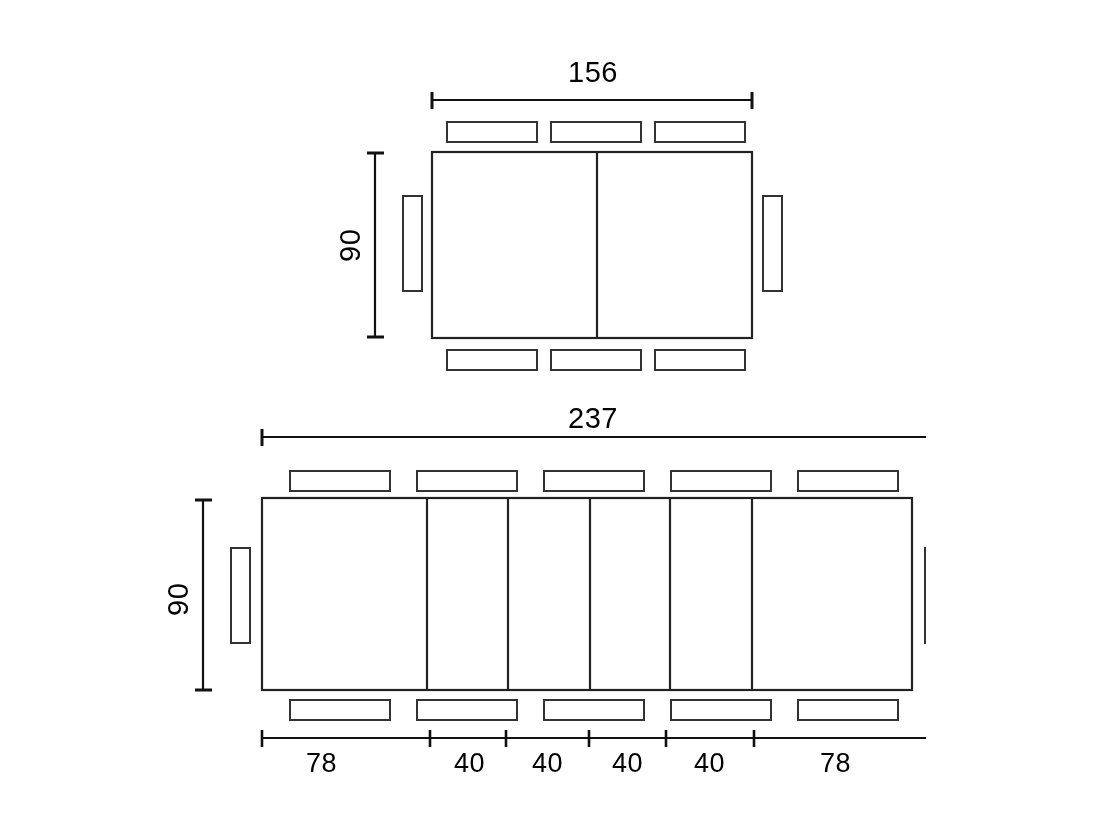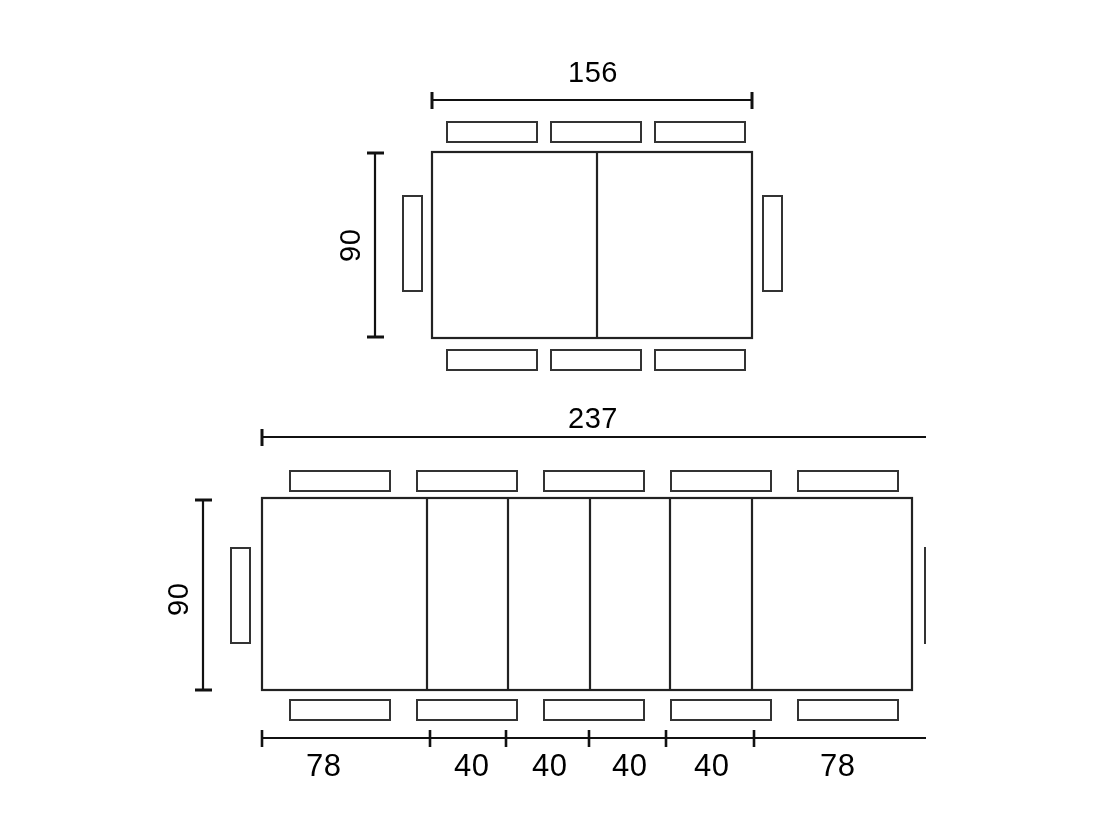--- a/index.html
+++ b/index.html
@@ -28,21 +28,21 @@
     font-size: 29px;
     color: #000000;
     letter-spacing: 0.5px;
     white-space: nowrap;
     line-height: 1;
   }
   .lbl-dim {
     font-size: 29px;
   }
   .lbl-seg {
-    font-size: 31px;
+    font-size: 27px;
     text-align: right;
   }
   .rot90 {
     transform-origin: 0 0;
     transform: rotate(-90deg);
   }
 </style>
 </head>
 <body>
 

